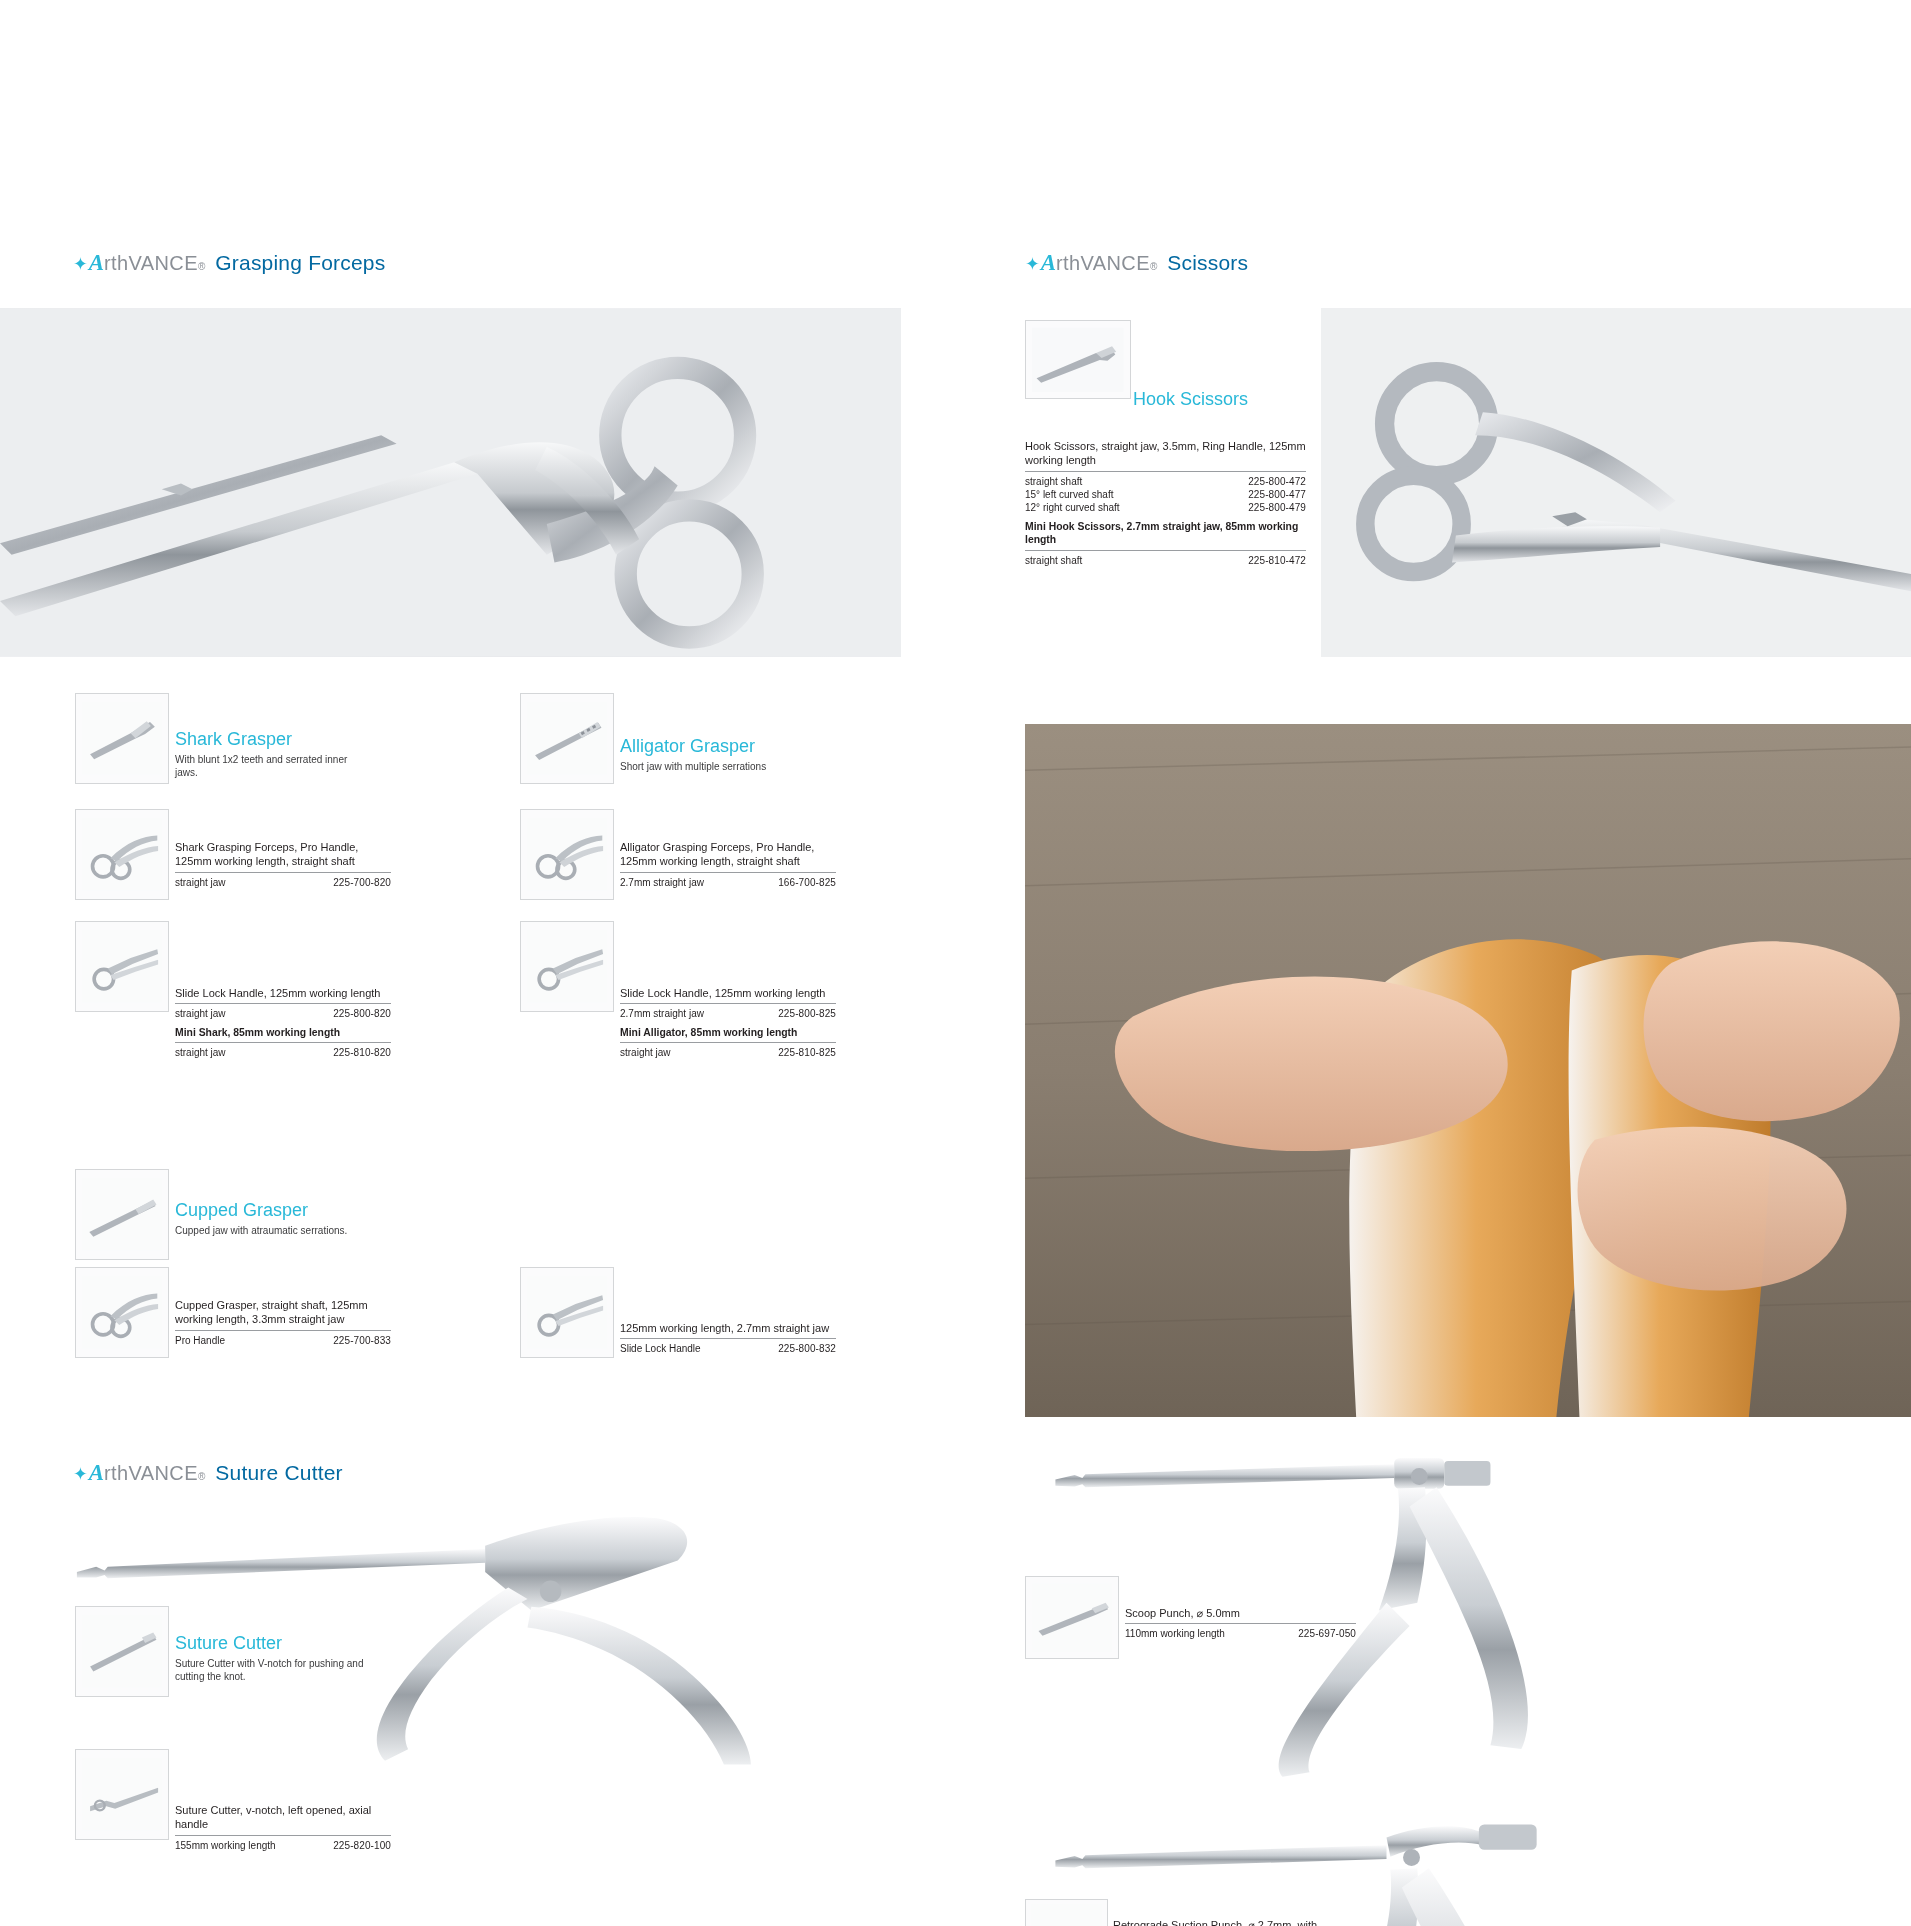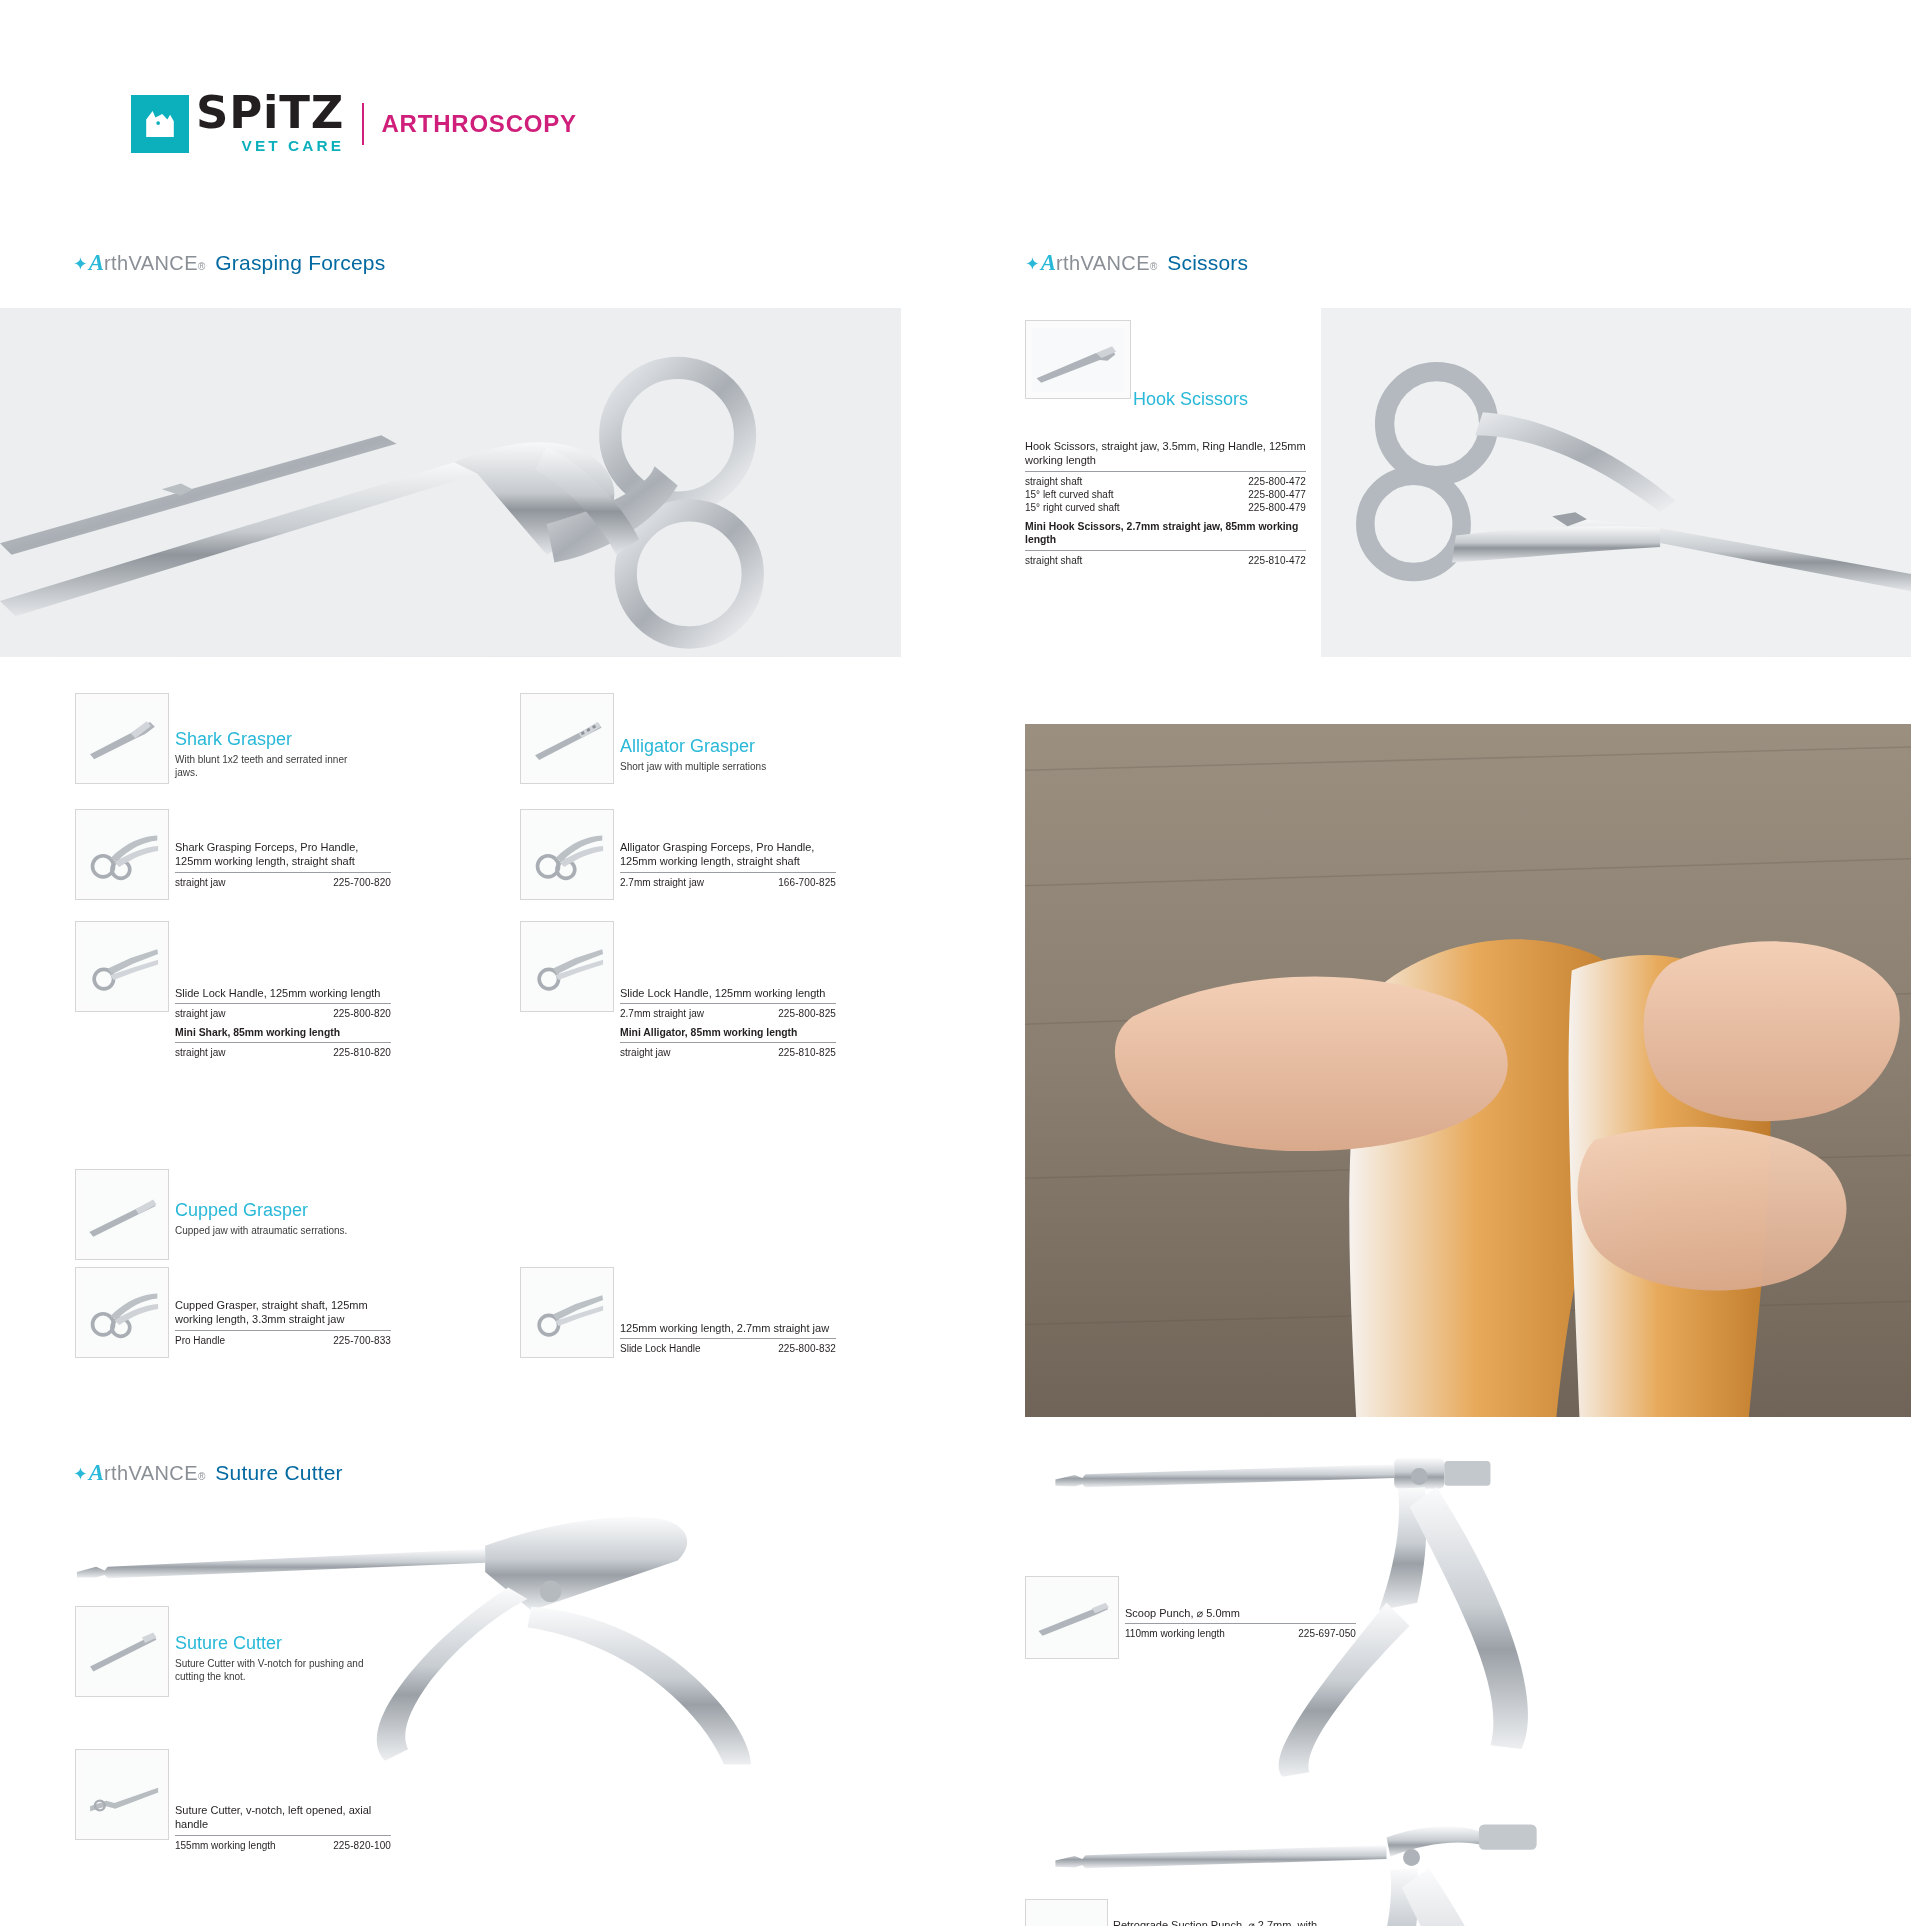--- a/index.html
+++ b/index.html
@@ -79,36 +79,20 @@
   .row { display:flex; justify-content:space-between; font-size:10px; color:#231f20; padding:1.2px 0; }
   .row .l { }
   .row .r { letter-spacing:0.1px; }
   .sub-head { font-size:10.4px; font-weight:bold; color:#231f20; margin-top:5.4px; line-height:1.3; }
 </style>
 </head>
 <body>
 
 <div class="page">
 
-  <div class="header">
-    <div class="logo-box">
-      <div class="logo-mark">
-        <svg viewBox="0 0 100 100" aria-hidden="true">
-          <path d="M20 78 L20 40 L34 22 L40 36 L55 28 L66 40 L72 30 L80 44 L80 78 Z" fill="#ffffff"></path>
-          <circle cx="46" cy="48" r="4" fill="#0cb0bd"></circle>
-        </svg>
-      </div>
-      <div class="logo-word">
-        <div class="logo-spitz">SPiTZ</div>
-        <div class="logo-vet">VET CARE</div>
-      </div>
-    </div>
-    <div class="header-sep"></div>
-    <div class="header-title">ARTHROSCOPY</div>
-  </div>
 
   <div class="sec-head" style="left:73px; top:250px;">
     <span class="brand-star">✦</span>
     <span class="brand-a">A</span>
     <span class="brand-rest">rthVANCE</span>
     <span class="brand-sup">®</span>
     <span class="sec-title">Grasping Forceps</span>
   </div>
 
   <div class="sec-head" style="left:1025px; top:250px;">
@@ -174,21 +158,21 @@
     <div class="rule"></div>
     <div class="row">
       <span class="l">straight shaft</span>
       <span class="r">225-800-472</span>
     </div>
     <div class="row">
       <span class="l">15° left curved shaft</span>
       <span class="r">225-800-477</span>
     </div>
     <div class="row">
-      <span class="l">15° right curved shaft</span>
+      <span class="l">12° right curved shaft</span>
       <span class="r">225-800-479</span>
     </div>
     <div class="sub-head">Mini Hook Scissors, 2.7mm straight jaw, 85mm working length</div>
     <div class="rule"></div>
     <div class="row">
       <span class="l">straight shaft</span>
       <span class="r">225-810-472</span>
     </div>
   </div>
 

